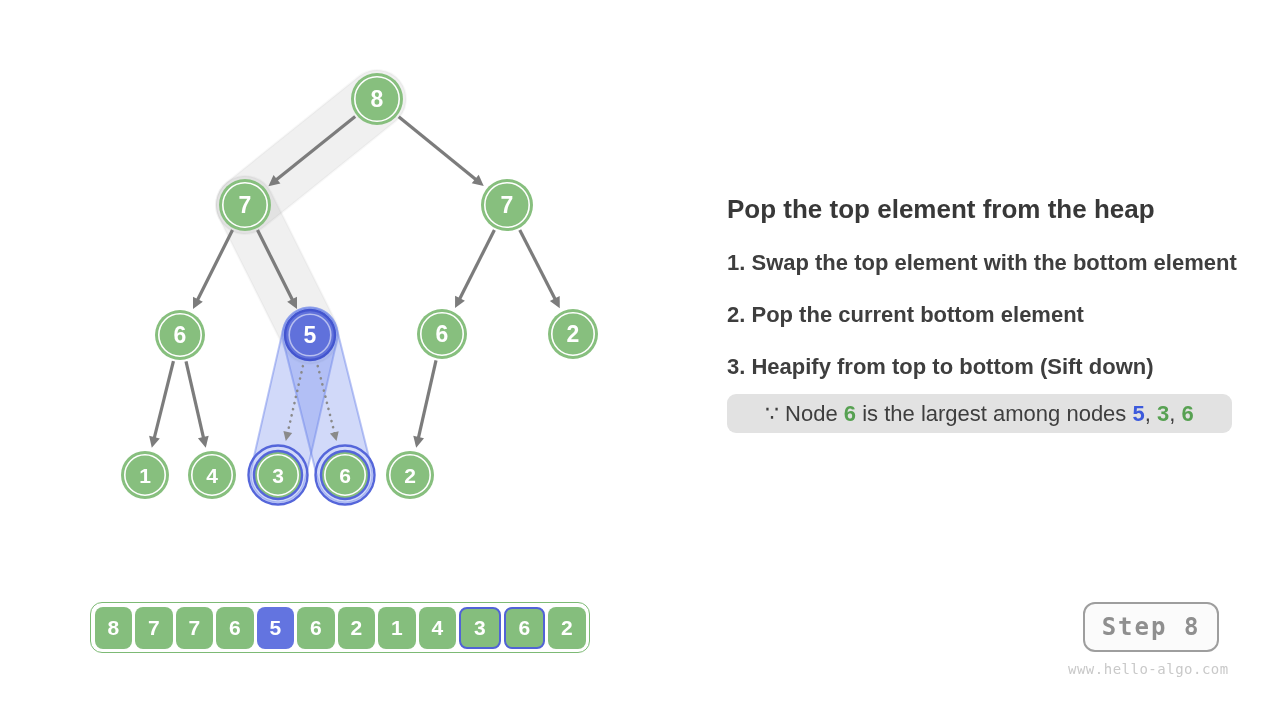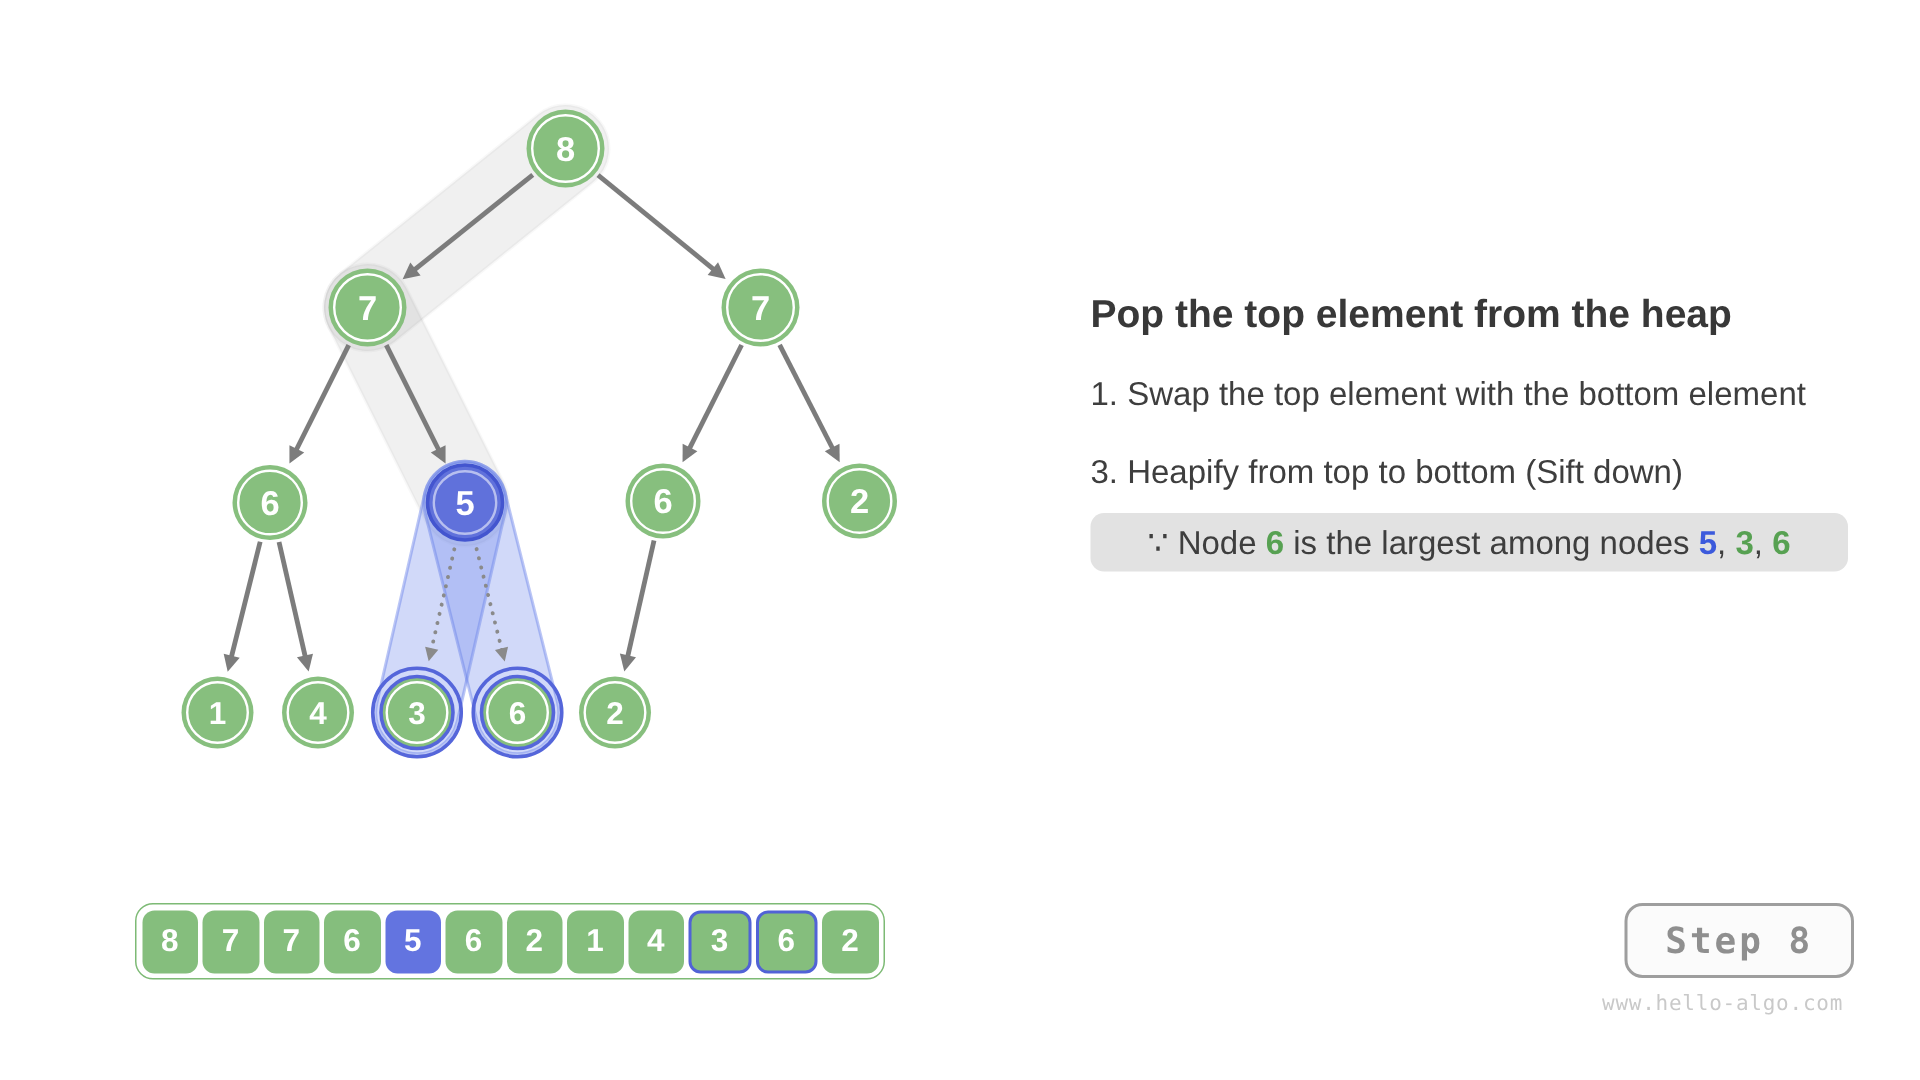--- a/index.html
+++ b/index.html
@@ -11,21 +11,21 @@
     position: relative;
     overflow: hidden;
   }
   #tree-svg { position: absolute; left: 0; top: 0; }
 
   .panel { position: absolute; left: 727px; top: 162px; width: 530px; margin-top: 32px; }
   .panel-title {
     margin: 0; font-size: 26px; line-height: 30px; font-weight: 700; color: #383838;
   }
   .panel-step {
-    margin: 26px 0 0 0; font-size: 22px; line-height: 26px; color: #3e3e3e; font-weight: 400;
+    margin: 26px 0 0 0; font-size: 22px; line-height: 26px; color: #3e3e3e; font-weight: 700;
   }
   .panel-note {
     display: inline-block; margin-top: 14px;
     background: #e2e2e2; border-radius: 9px;
     padding: 7px 38px; font-size: 22px; line-height: 25px; color: #3e3e3e;
   }
   .panel-note .green { color: #57a152; font-weight: 700; }
   .panel-note .blue  { color: #3c5adc; font-weight: 700; }
 
   .array-box {
@@ -35,21 +35,21 @@
   }
   .array-cell {
     flex: 1 1 0; border-radius: 8px; background: #85be7d;
     display: flex; align-items: center; justify-content: center;
     color: #ffffff; font-weight: 700; font-size: 21px;
   }
   .array-cell.blue-filled { background: #6374e0; }
   .array-cell.blue-ring   { border: 2.5px solid #5163d6; }
 
   .step-badge {
-    position: absolute; left: 1083px; top: 602px; width: 153px; height: 50px;
+    position: absolute; left: 1083px; top: 602px; width: 136px; height: 50px;
     border: 2px solid #9e9e9e; border-radius: 12px; background: #fbfbfb;
     display: flex; align-items: center; justify-content: center;
     font-family: "DejaVu Sans Mono", monospace;
     font-weight: 700; font-size: 24px; color: #8f8f8f; letter-spacing: 2px;
   }
   .watermark {
     position: absolute; left: 1068px; top: 661px;
     font-family: "DejaVu Sans Mono", monospace;
     font-size: 14px; color: #c9c9c9; letter-spacing: 0.5px;
   }
@@ -152,20 +152,21 @@
         <circle cx="410" cy="475" r="24" fill="#87bf7e"></circle>
         <circle cx="410" cy="475" r="20.2" fill="none" stroke="#ffffff" stroke-width="1.6"></circle>
         <text x="410" y="475" dy="0.36em" text-anchor="middle" fill="#ffffff" font-size="21" font-weight="700" font-family="&quot;Liberation Sans&quot;, sans-serif">2</text>
       </g>
     </g>
   </svg>
 
 <div class="panel">
   <h1 class="panel-title">Pop the top element from the heap</h1>
   <p class="panel-step">1. Swap the top element with the bottom element</p>
+  <p class="panel-step">2. Pop the current bottom element</p>
   <p class="panel-step">3. Heapify from top to bottom (Sift down)</p>
   <div class="panel-note" id="note-box"><span class="plain">∵ Node </span><span class="green">6</span><span class="plain"> is the largest among nodes </span><span class="blue">5</span><span class="plain">, </span><span class="green">3</span><span class="plain">, </span><span class="green">6</span></div>
 </div>
 
 <div class="array-box" id="array-box">
     <div class="array-cell">8</div>
     <div class="array-cell">7</div>
     <div class="array-cell">7</div>
     <div class="array-cell">6</div>
     <div class="array-cell blue-filled">5</div>

